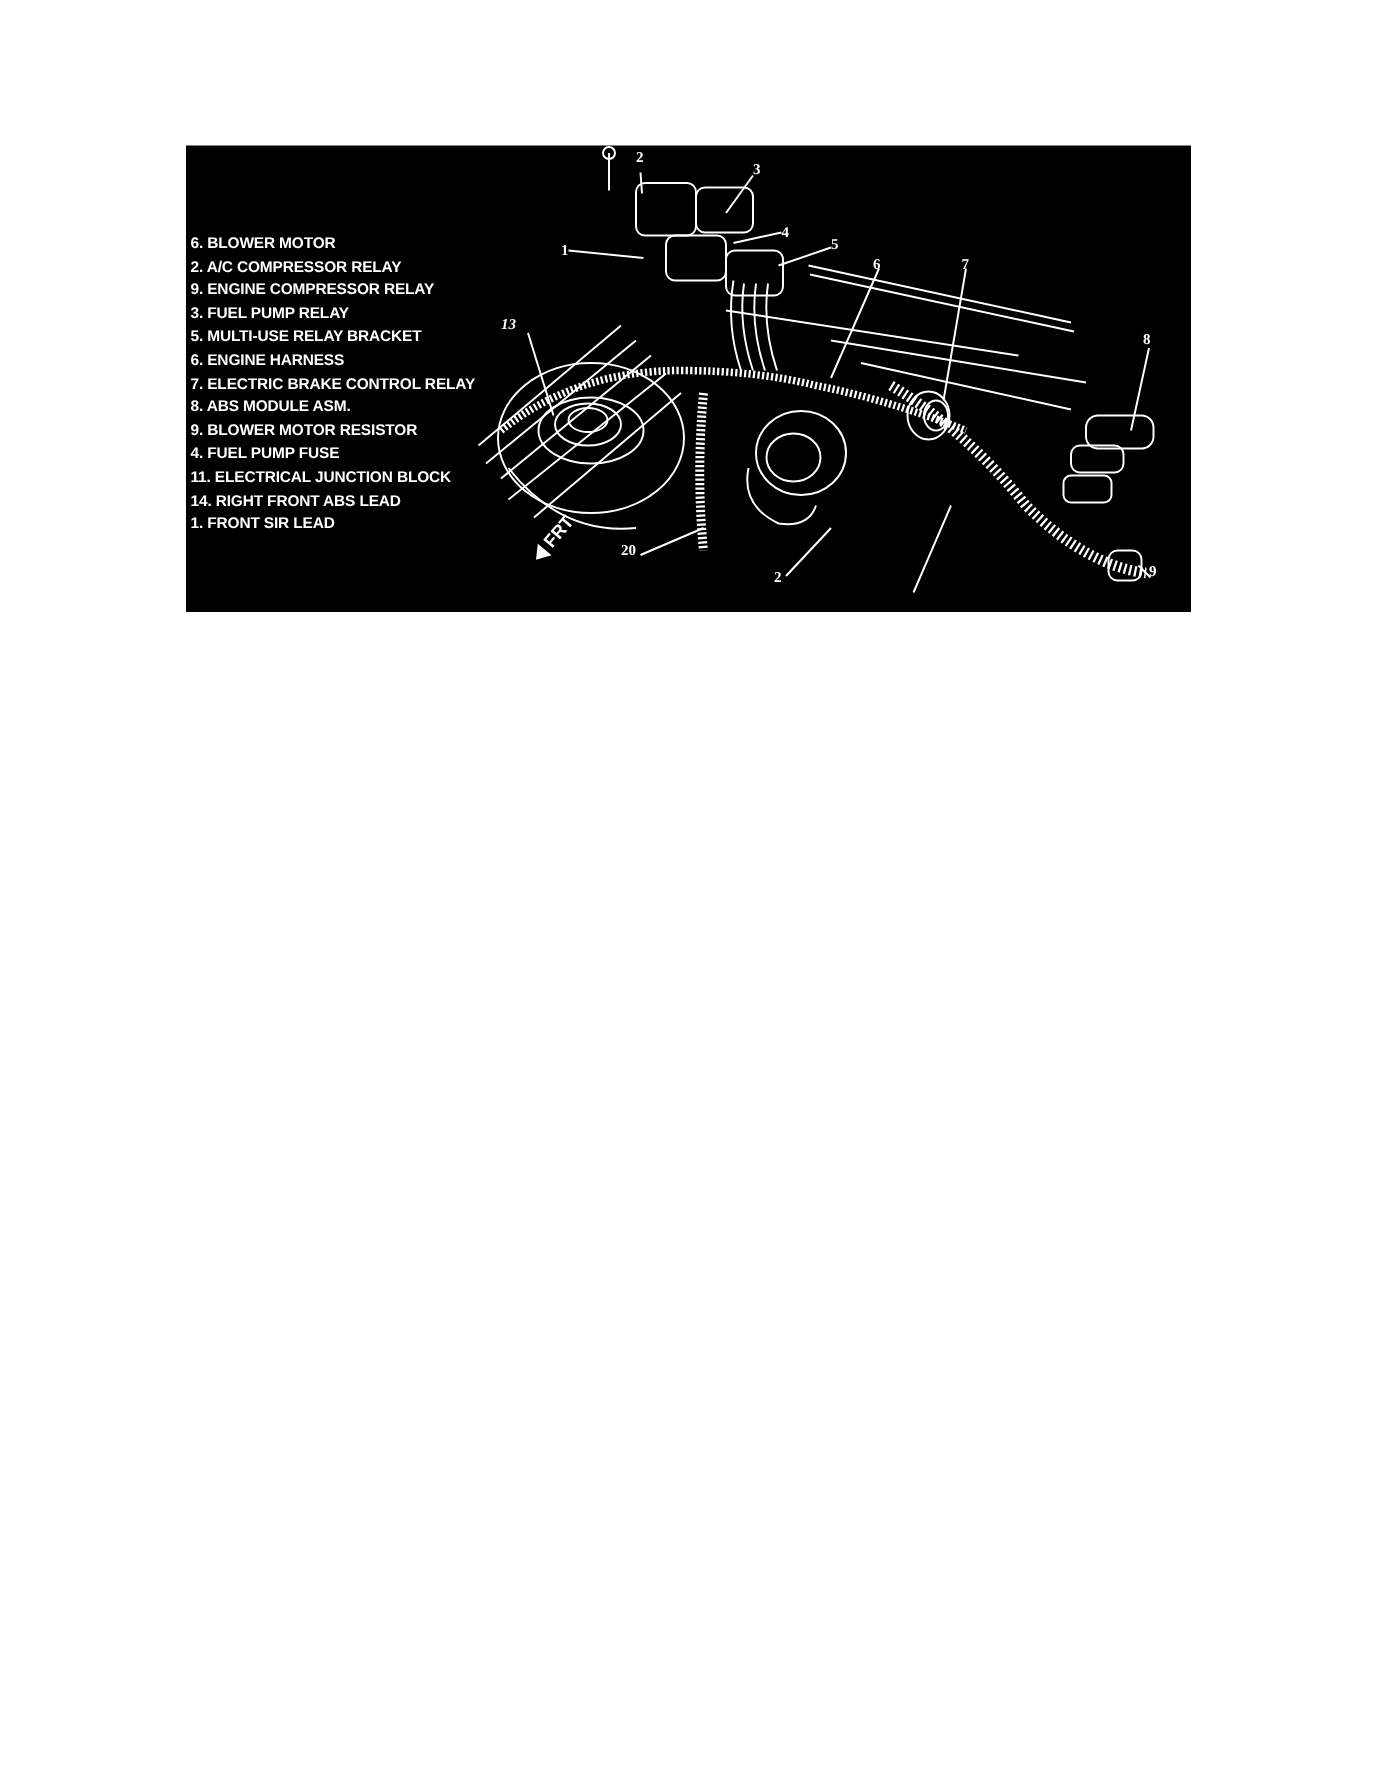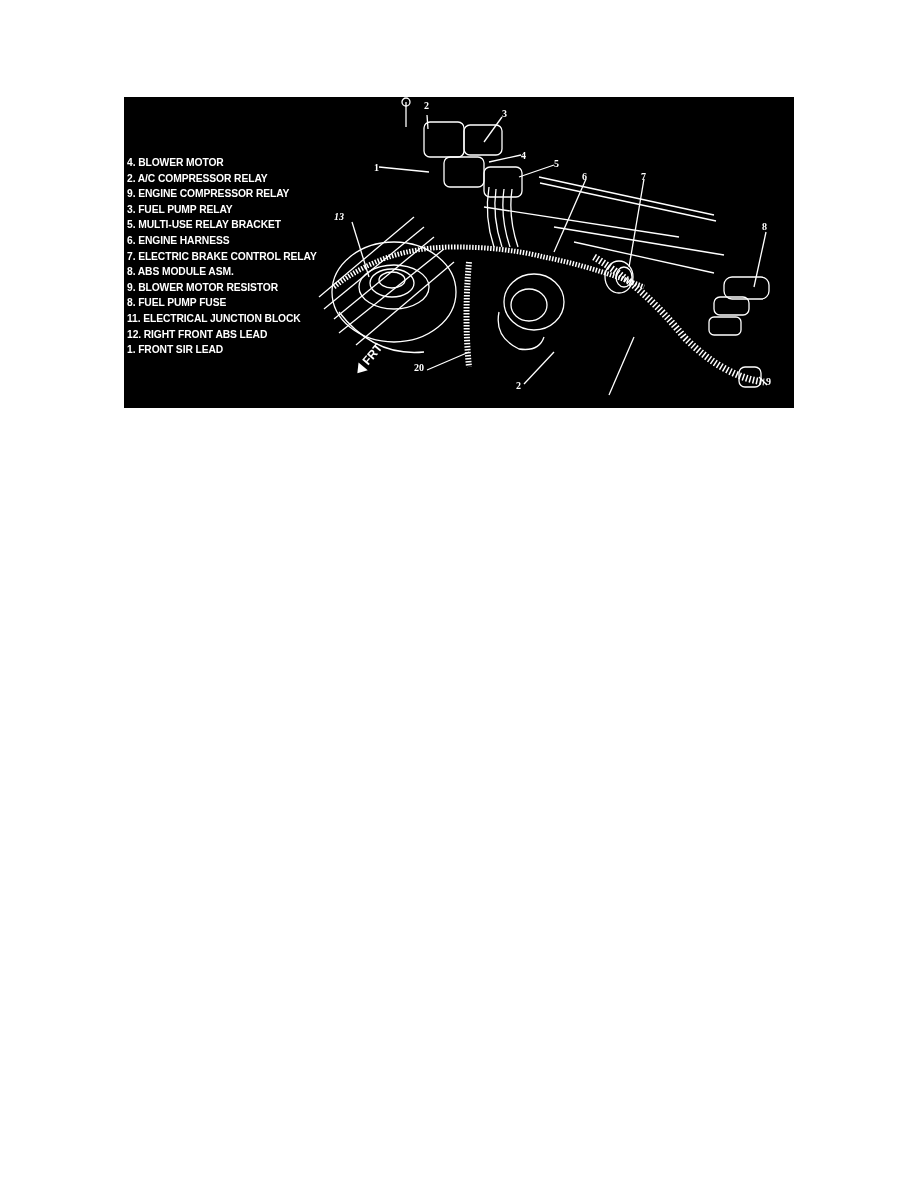--- a/index.html
+++ b/index.html
@@ -78,32 +78,32 @@
     <line x1="520" y1="82" x2="505" y2="170"></line>
     <line x1="642" y1="135" x2="630" y2="190"></line>
     <line x1="643" y1="288" x2="635" y2="280"></line>
     <line x1="485" y1="298" x2="510" y2="240"></line>
     <line x1="400" y1="287" x2="430" y2="255"></line>
     <line x1="303" y1="273" x2="345" y2="255"></line>
     <line x1="228" y1="125" x2="245" y2="180"></line>
   </svg>
 
   <ul class="legend">
-    <li>4. BLOWER MOTOR</li>
+    <li>6. BLOWER MOTOR</li>
     <li>2. A/C COMPRESSOR RELAY</li>
     <li>9. ENGINE COMPRESSOR RELAY</li>
     <li>3. FUEL PUMP RELAY</li>
     <li>5. MULTI-USE RELAY BRACKET</li>
     <li>6. ENGINE HARNESS</li>
     <li>7. ELECTRIC BRAKE CONTROL RELAY</li>
     <li>8. ABS MODULE ASM.</li>
     <li>9. BLOWER MOTOR RESISTOR</li>
-    <li>8. FUEL PUMP FUSE</li>
+    <li>4. FUEL PUMP FUSE</li>
     <li>11. ELECTRICAL JUNCTION BLOCK</li>
-    <li>12. RIGHT FRONT ABS LEAD</li>
+    <li>14. RIGHT FRONT ABS LEAD</li>
     <li>1. FRONT SIR LEAD</li>
   </ul>
 
   <span class="callout" style="left:250px;top:66px;">1</span>
   <span class="callout" style="left:300px;top:4px;">2</span>
   <span class="callout" style="left:378px;top:12px;">3</span>
   <span class="callout" style="left:397px;top:54px;">4</span>
   <span class="callout" style="left:430px;top:62px;">5</span>
   <span class="callout" style="left:458px;top:75px;">6</span>
   <span class="callout" style="left:517px;top:75px;">7</span>

